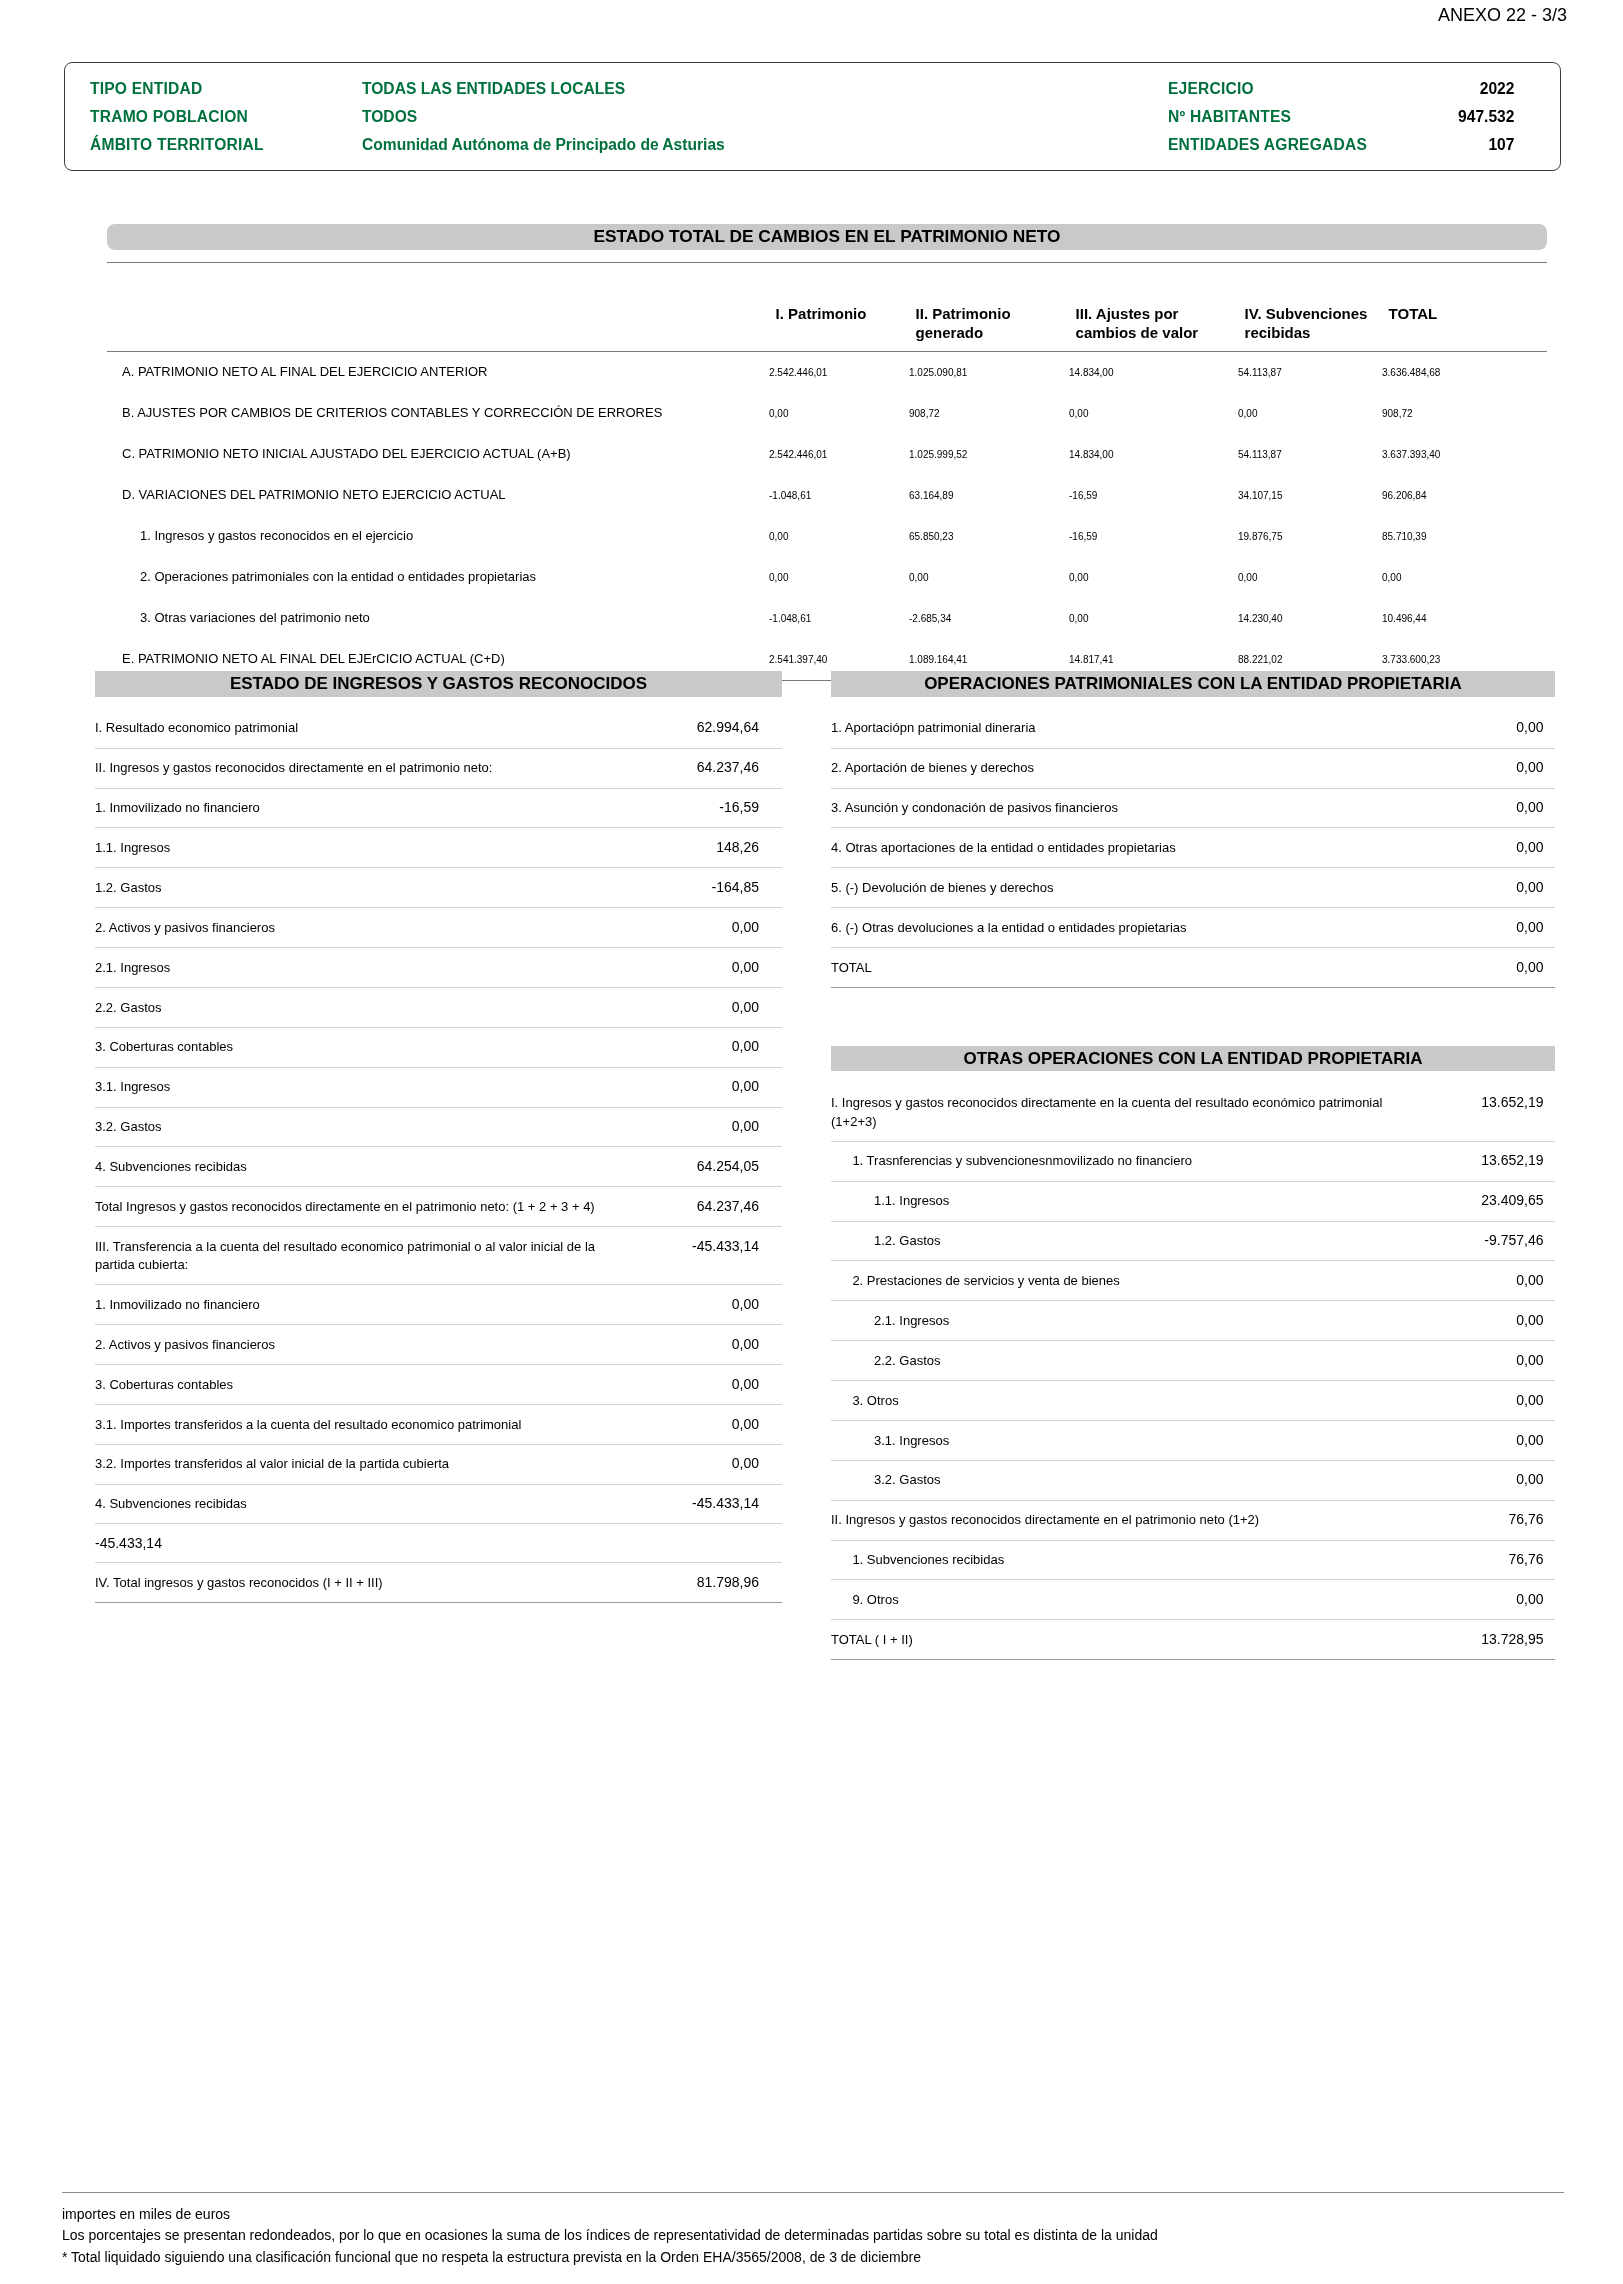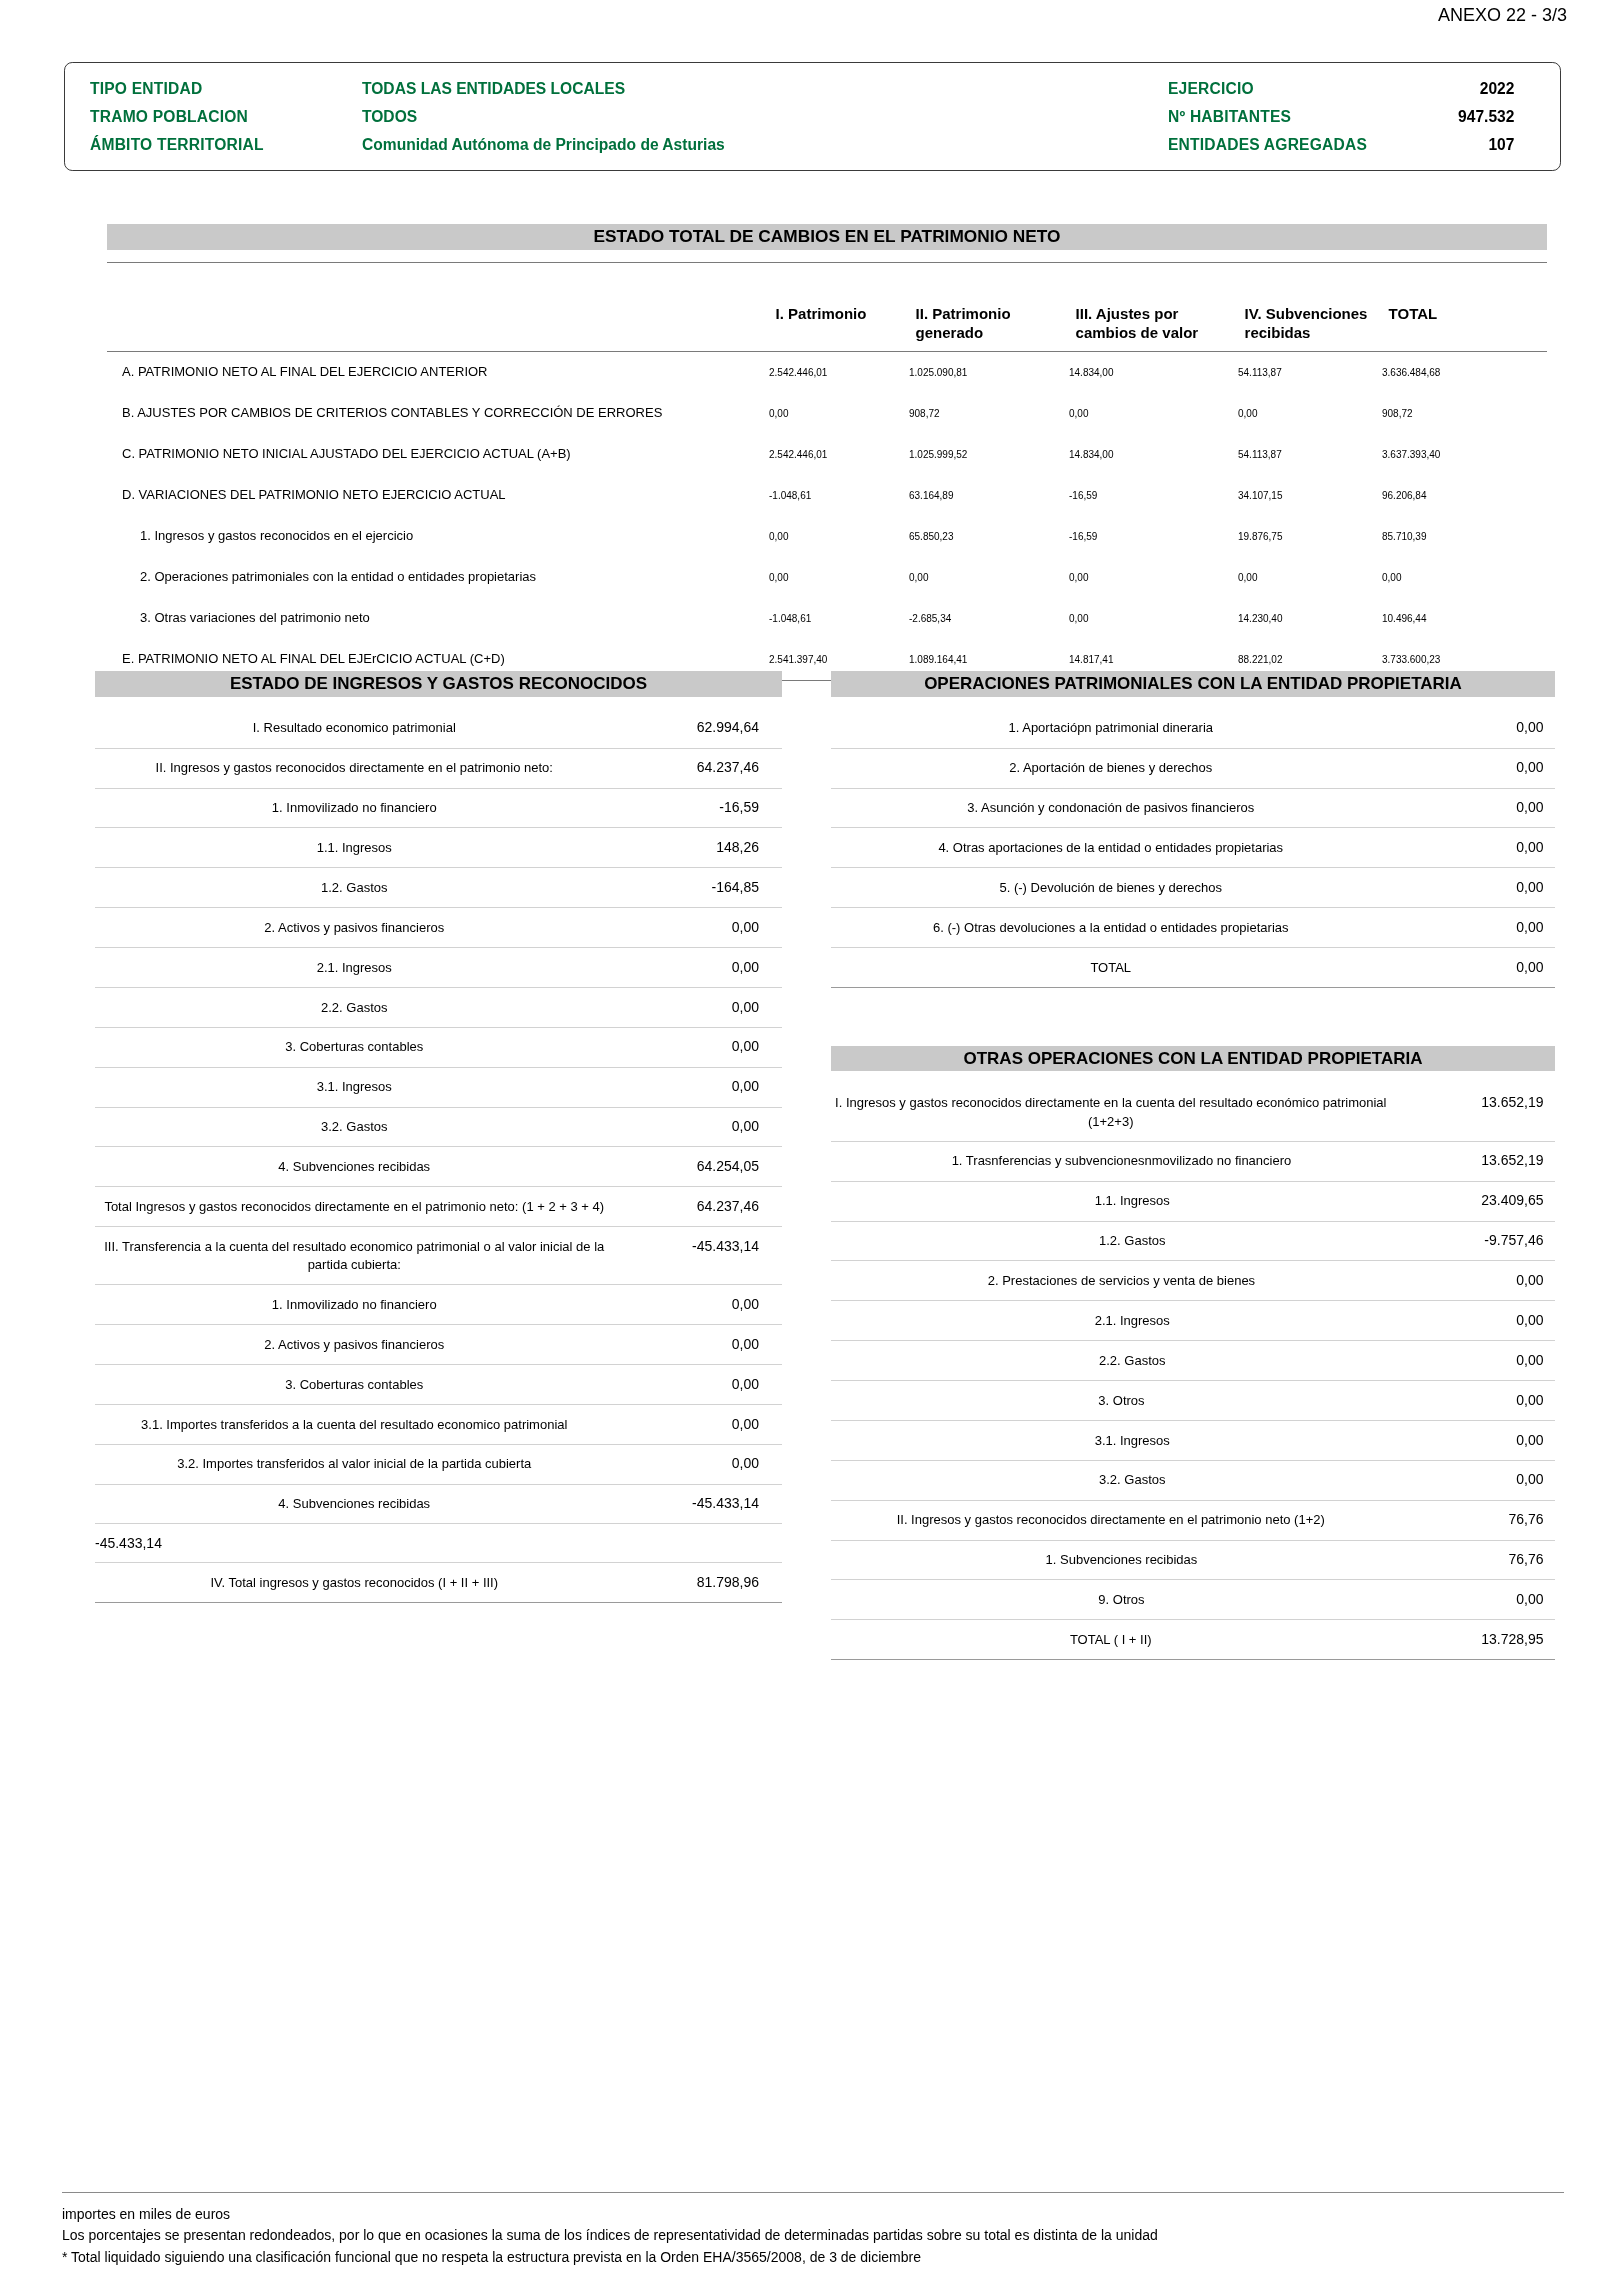--- a/index.html
+++ b/index.html
@@ -12,31 +12,31 @@
   .entity-box { position:absolute; top:62px; left:64px; width:1497px;
     border:1.6px solid #3a3a3a; border-radius:8.2px; padding:12.3px 25px 10.7px; }
   .hdr-row { display:grid; grid-template-columns:272px 806px 247px 1fr; align-items:baseline; padding:5px 0; }
   .hdr-label { color:#00703c; font-weight:700; font-size:15.6px; letter-spacing:0.2px; }
   .hdr-value { color:#00703c; font-weight:700; font-size:15.6px; }
   .hdr-num { font-weight:700; font-size:15.6px; text-align:right; padding-right:20.6px; color:#000; }
 
   .bar { background:#c9c9c9; height:25.5px; display:flex; align-items:center; justify-content:center; font-weight:700; }
 
   .patrimonio { position:absolute; top:224px; left:107px; width:1440px; }
-  .patrimonio .bar { font-size:17.3px; }
+  .patrimonio .bar { font-size:17.3px;border-radius:8px; }
   .pt-head { display:grid; grid-template-columns:1fr 140px 160px 169px 144px 165px;
     margin-top:12.3px; border-top:0.8px solid #7a7a7a; border-bottom:0.8px solid #7a7a7a; padding:6.6px 0 8.2px; }
   .pt-colhead { font-weight:700; font-size:15px; text-align:left; line-height:1.25; padding:0 6.6px; align-self:start;margin-top:36px; }
   .pt-body { border-bottom:0.8px solid #7a7a7a; }
   .pt-row { display:grid; grid-template-columns:1fr 140px 160px 169px 144px 165px; min-height:41px; align-items:center; }
   .pt-row .pt-label { font-size:13px; padding-left:15px; padding-right:8.2px; line-height:1.3; }
   .pt-row.indent .pt-label { padding-left:33px; }
   .pt-num { font-size:10px; text-align:left; }
 
-  .cols { position:absolute; top:671px; left:95px; width:1460px; display:flex; gap:49px; align-items:flex-start;text-align:center; }
+  .cols { position:absolute; top:671px; left:95px; width:1460px; display:flex; gap:49px; align-items:flex-start; }
   .col-left { width:687px; }
   .col-right { width:724px; }
   .cols .bar { font-size:17px; }
   .list { margin-top:12.3px; }
   .li-row { display:flex; justify-content:space-between; align-items:flex-start;
     border-bottom:0.8px solid #d2d2d2; padding:10.7px 0 10px; min-height:39px; }
   .list .li-row:last-child { border-bottom-color:#9a9a9a; }
   .li-label { font-size:13px; line-height:1.4; flex:1; padding-right:16.5px; }
   .col-left .li-label { max-width:535px; }
   .col-right .li-label { max-width:576px; }

